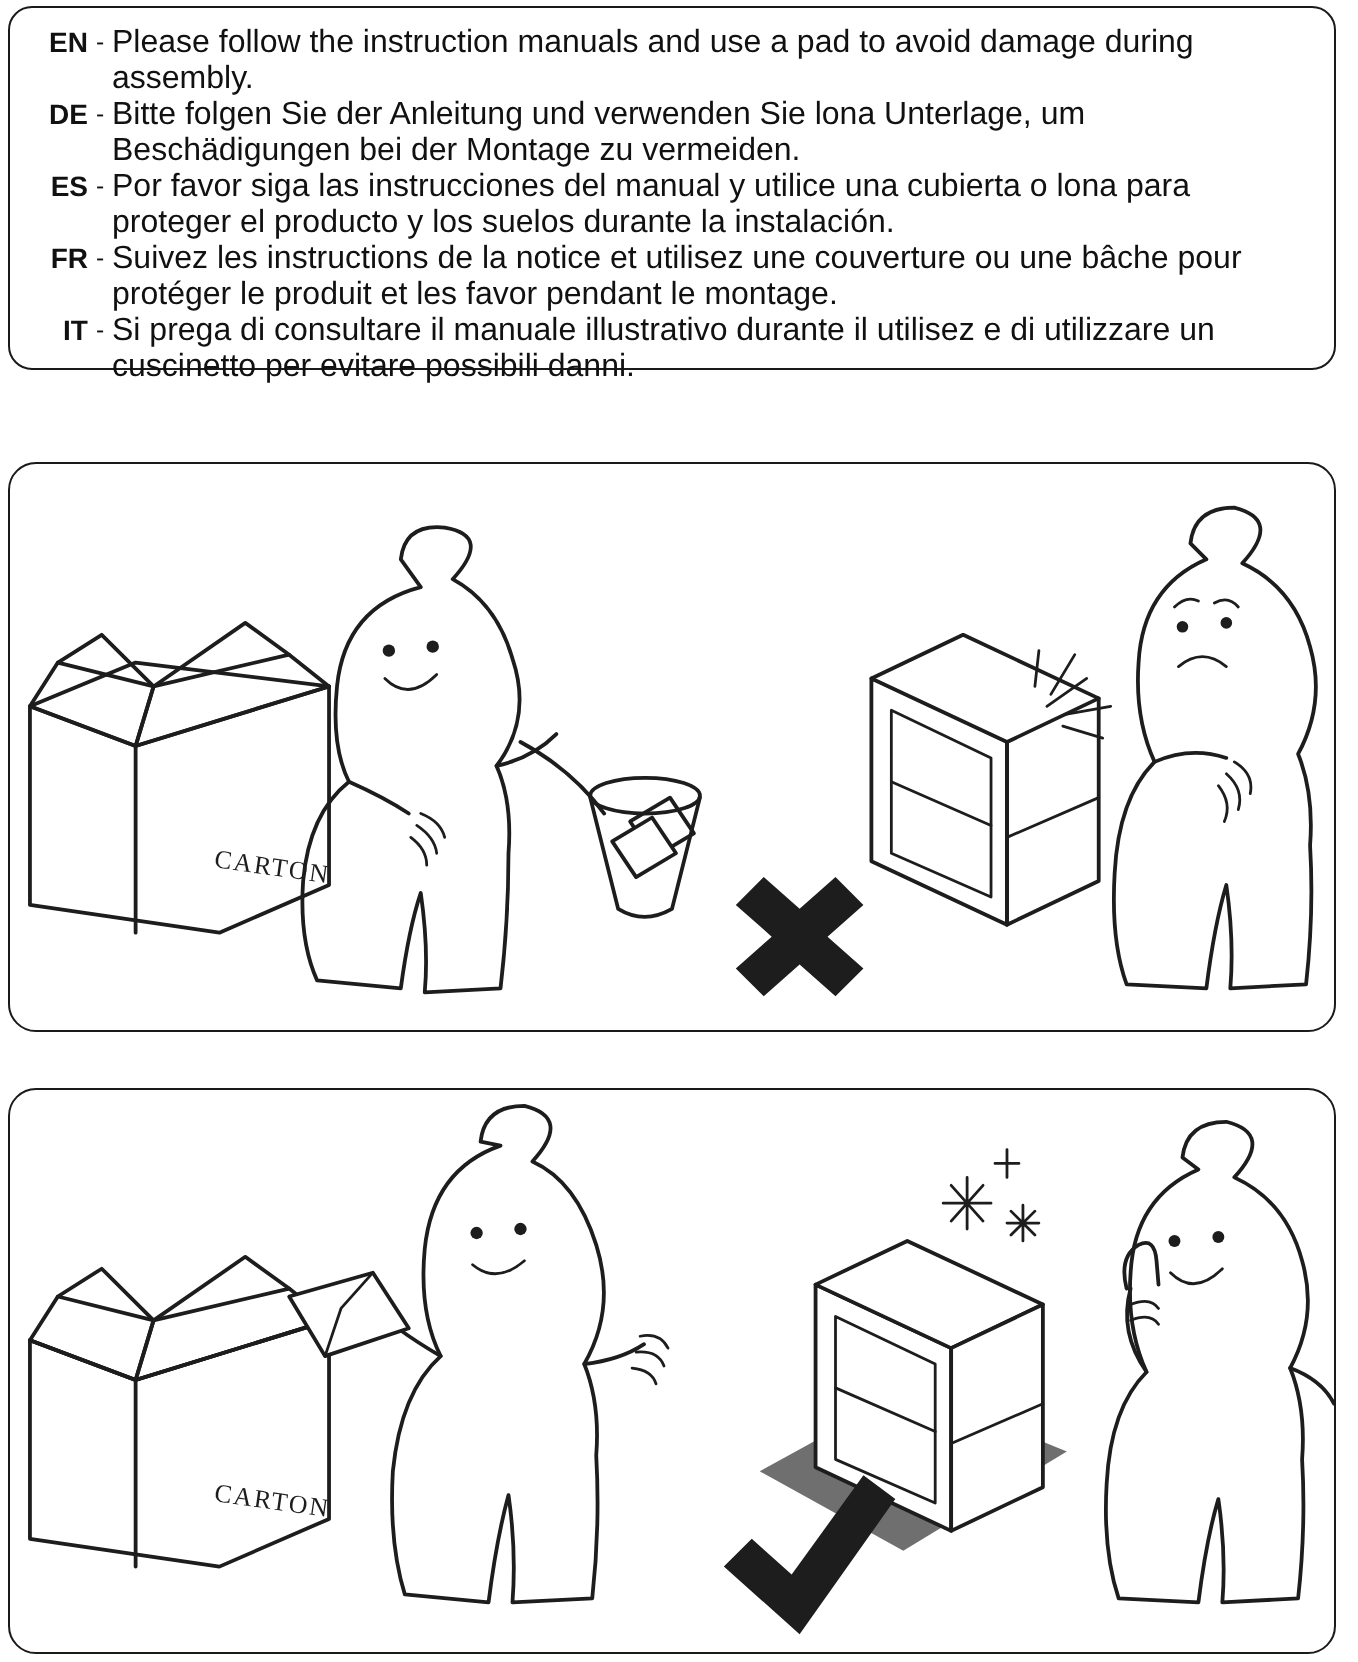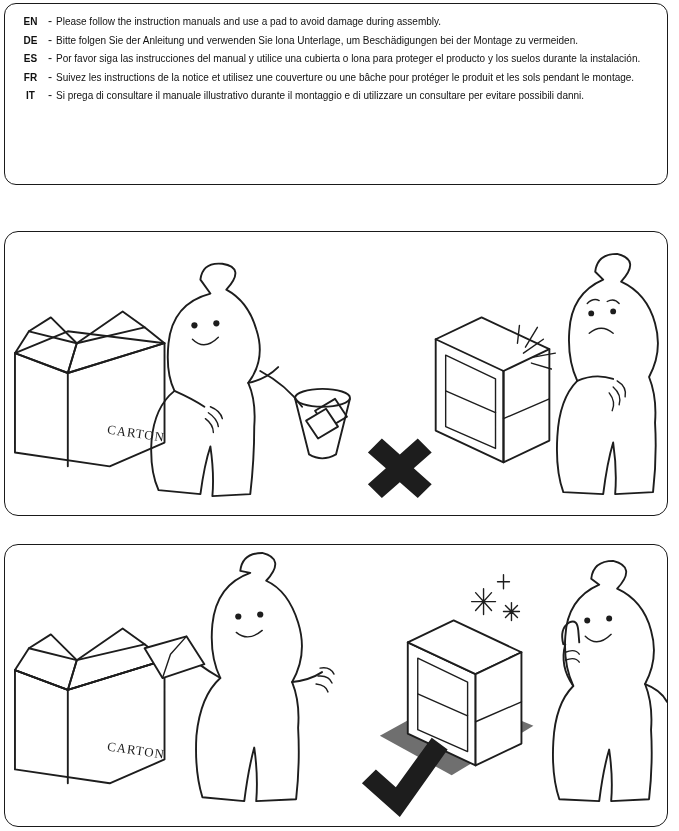--- a/index.html
+++ b/index.html
@@ -28,36 +28,36 @@
     box-sizing: border-box;
     padding: 9px 12px 6px 12px;
   }
   .lang-row {
     display: flex;
     align-items: flex-start;
     margin-bottom: 1px;
   }
   .lang-code {
     font-weight: bold;
-    font-size: 10px;
+    font-size: 14px;
     line-height: 17.5px;
     width: 27px;
-    text-align: center;
+    text-align: right;
     flex: 0 0 auto;
     white-space: nowrap;
   }
   .lang-dash {
     font-size: 12.3px;
     line-height: 17.5px;
     width: 12px;
     text-align: center;
     flex: 0 0 auto;
   }
   .lang-text {
-    font-size: 10px;
+    font-size: 16px;
     line-height: 17.5px;
     flex: 1 1 auto;
   }
 
   
   .panel {
     position: absolute;
     left: 4px;
     width: 664px;
     border: 1.6px solid #1a1a1a;
@@ -117,27 +117,27 @@
 
   <div class="lang-row">
     <span class="lang-code">ES</span>
     <span class="lang-dash">-</span>
     <span class="lang-text">Por favor siga las instrucciones del manual y utilice una cubierta o lona para proteger el producto y los suelos durante la instalación.</span>
   </div>
 
   <div class="lang-row">
     <span class="lang-code">FR</span>
     <span class="lang-dash">-</span>
-    <span class="lang-text">Suivez les instructions de la notice et utilisez une couverture ou une bâche pour protéger le produit et les sols pendant le montage.</span>
+    <span class="lang-text">Suivez les instructions de la notice et utilisez une couverture ou une bâche pour protéger le produit et les favor pendant le montage.</span>
   </div>
 
   <div class="lang-row">
     <span class="lang-code">IT</span>
     <span class="lang-dash">-</span>
-    <span class="lang-text">Si prega di consultare il manuale illustrativo durante il montaggio e di utilizzare un consultare per evitare possibili danni.</span>
+    <span class="lang-text">Si prega di consultare il manuale illustrativo durante il utilisez e di utilizzare un cuscinetto per evitare possibili danni.</span>
   </div>
 
 </div>
 
 <div class="panel" id="panel-wrong">
   <svg viewBox="0 0 664 285" preserveAspectRatio="none">
 
     <g>
       <path class="stroke" d="M10 122 L10 222 L105 236 L160 212 L160 112 L63 100 Z"></path>
       <path class="stroke" d="M10 122 L63 142 L160 112"></path>

